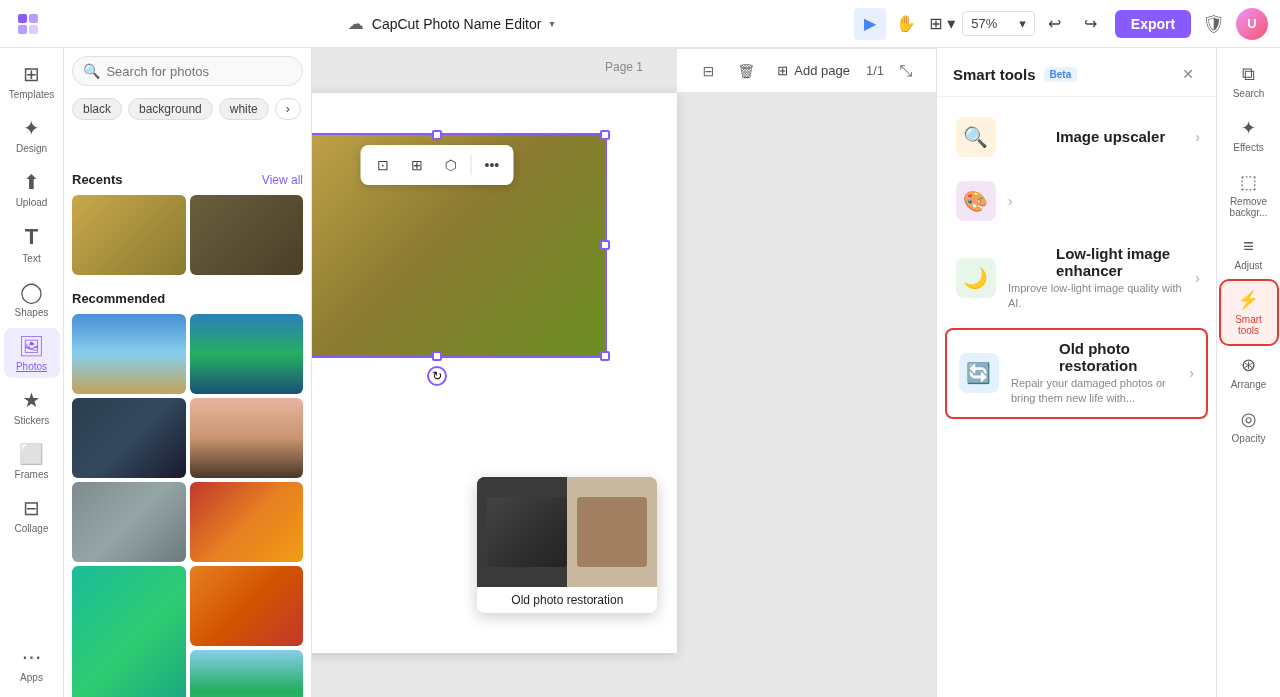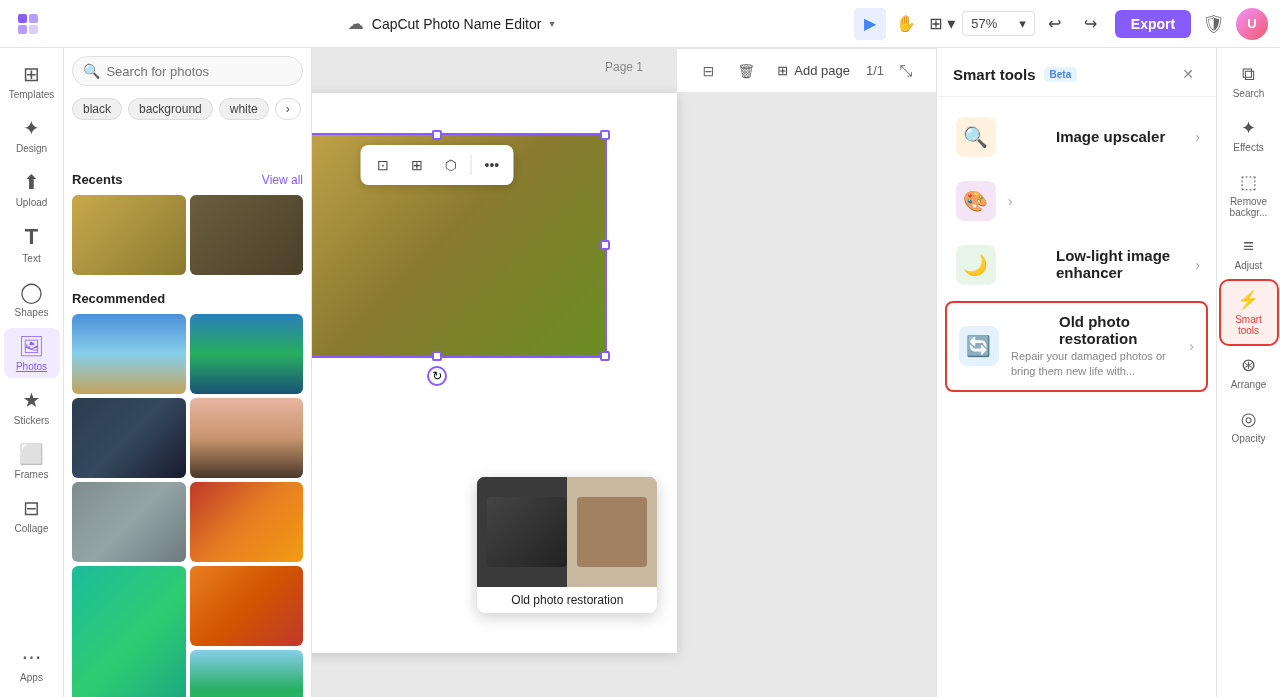--- a/index.html
+++ b/index.html
@@ -594,20 +594,21 @@
         </div>
         <span class="tool-chevron">›</span>
       </div>
 
       <div class="smart-tool-item">
         <div class="tool-icon-wrapper tool-icon-lowlight">
           <span>🌙</span>
         </div>
         <div class="tool-info">
           <div class="tool-name">Low-light image enhancer</div>
+          <div class="tool-desc">Improve low-light image quality with AI.</div>
         </div>
         <span class="tool-chevron">›</span>
       </div>
 
       <div class="smart-tool-item highlighted">
         <div class="tool-icon-wrapper tool-icon-restoration">
           <span>🔄</span>
         </div>
         <div class="tool-info">
           <div class="tool-name">Old photo restoration</div>

